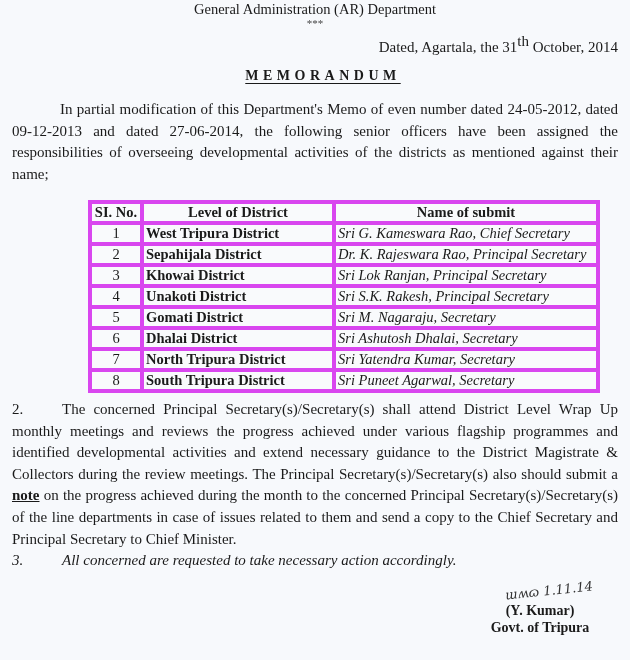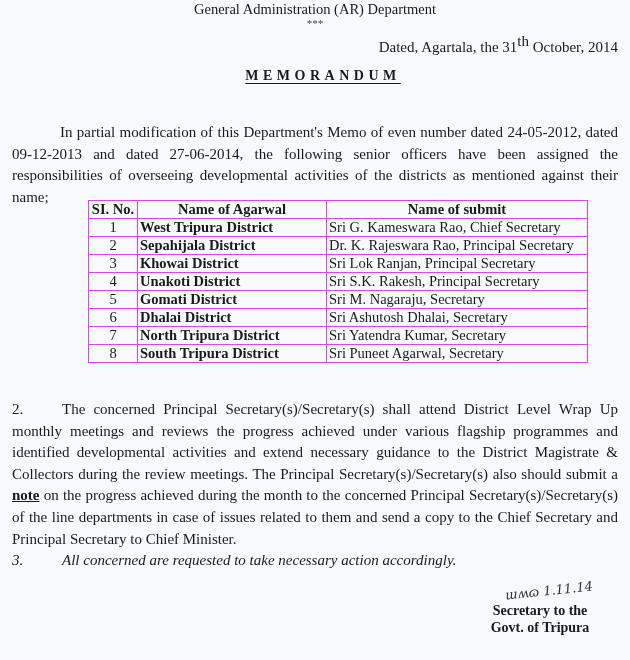--- a/index.html
+++ b/index.html
@@ -28,38 +28,38 @@
     text-align: center;
   }
   .memo-title span {
     font-size: 14px; font-weight: bold; letter-spacing: 4.5px;
     text-decoration: underline; text-underline-offset: 3px;
   }
   .para {
     position: absolute; left: 12px; width: 606px;
     font-size: 15px; line-height: 21.6px; text-align: justify;
   }
-  .para1 { top: 99px; text-indent: 48px; margin-top: 23px; }
+  .para1 { top: 99px; text-indent: 48px; }
   .para2 { top: 399px; }
   .para3 { top: 550px; font-style: italic; }
   .para .num { display: inline-block; width: 50px; }
   .para b.note { text-decoration: underline; }
   table.officers {
     position: absolute; top: 200px; left: 88px;
     border-collapse: collapse; font-size: 14.5px;
     background: #f9fafc;
   }
   table.officers th, table.officers td {
-    border: 1px solid #d946ef; padding: 0 2px; line-height: 17px; height: 17px;
+    border: 4px solid #d946ef; padding: 0 2px; line-height: 17px; height: 17px;
     white-space: nowrap;
   }
   table.officers th { font-weight: bold; text-align: center; }
   table.officers td.sl { text-align: center; width: 44px; }
   table.officers td.district { width: 184px; font-weight: bold; }
-  table.officers td.officer { width: 256px; }
+  table.officers td.officer { width: 256px; font-style: italic; }
   .signature {
     position: absolute; top: 583px; left: 505px;
     font-family: "DejaVu Serif", serif; font-style: italic;
     font-size: 13px; color: #333; transform: rotate(-6deg);
   }
   .sig-block {
     position: absolute; top: 602px; left: 470px; width: 140px;
     text-align: center; font-weight: bold; font-size: 14px; line-height: 17px;
   }
 </style>
@@ -71,21 +71,21 @@
 <div class="dated"><span>Dated, Agartala, the 31</span><sup>th</sup><span> October, 2014</span></div>
 
 <div class="memo-title"><span>MEMORANDUM</span></div>
 
 <div class="para para1">In partial modification of this Department's Memo of even number dated 24-05-2012, dated 09-12-2013 and dated 27-06-2014, the following senior officers have been assigned the responsibilities of overseeing developmental activities of the districts as mentioned against their name;</div>
 
 <table class="officers">
   <thead>
     <tr>
       <th>SI. No.</th>
-      <th>Name of Agarwal</th>
+      <th>Level of District</th>
       <th>Name of submit</th>
     </tr>
   </thead>
   <tbody id="table-body">
       <tr>
         <td class="sl">1</td>
         <td class="district">West Tripura District</td>
         <td class="officer">Sri G. Kameswara Rao, Chief Secretary</td>
       </tr>
       <tr>
@@ -125,15 +125,15 @@
       </tr>
     </tbody>
 </table>
 
 <div class="para para2"><span class="num">2.</span><span>The concerned Principal Secretary(s)/Secretary(s) shall attend District Level Wrap Up monthly meetings and reviews the progress achieved under various flagship programmes and identified developmental activities and extend necessary guidance to the District Magistrate &amp; Collectors during the review meetings. The Principal Secretary(s)/Secretary(s) also should submit a </span><b class="note">note</b><span> on the progress achieved during the month to the concerned Principal Secretary(s)/Secretary(s) of the line departments in case of issues related to them and send a copy to the Chief Secretary and Principal Secretary to Chief Minister.</span></div>
 
 <div class="para para3"><span class="num">3.</span><span>All concerned are requested to take necessary action accordingly.</span></div>
 
 <div class="signature">ɯʍɷ 1.11.14</div>
 <div class="sig-block">
-  <div>Secretary to the</div>
+  <div>(Y. Kumar)</div>
   <div>Govt. of Tripura</div>
 </div>
 
 </body></html>

